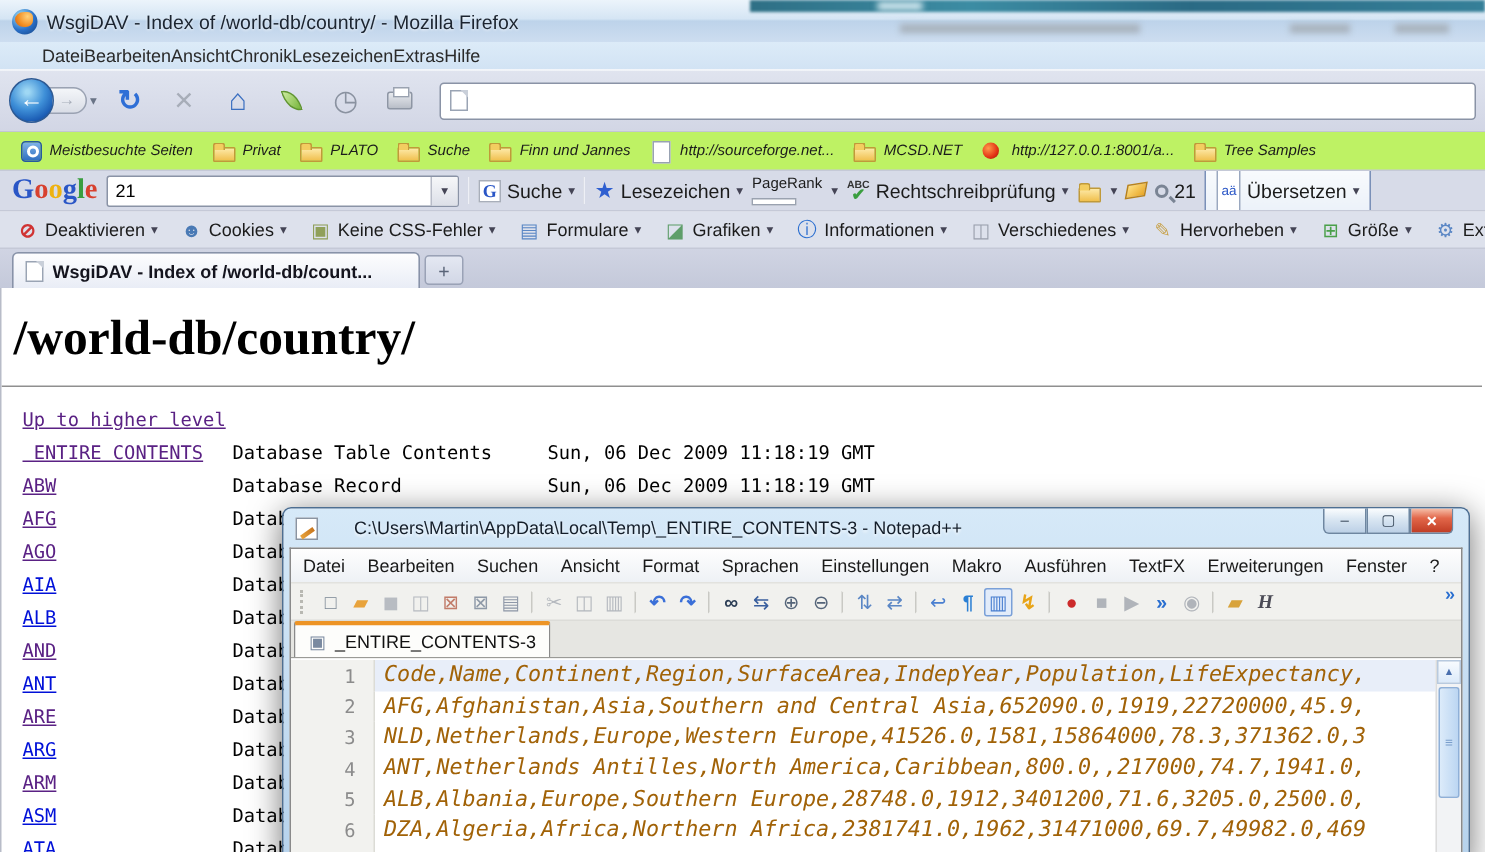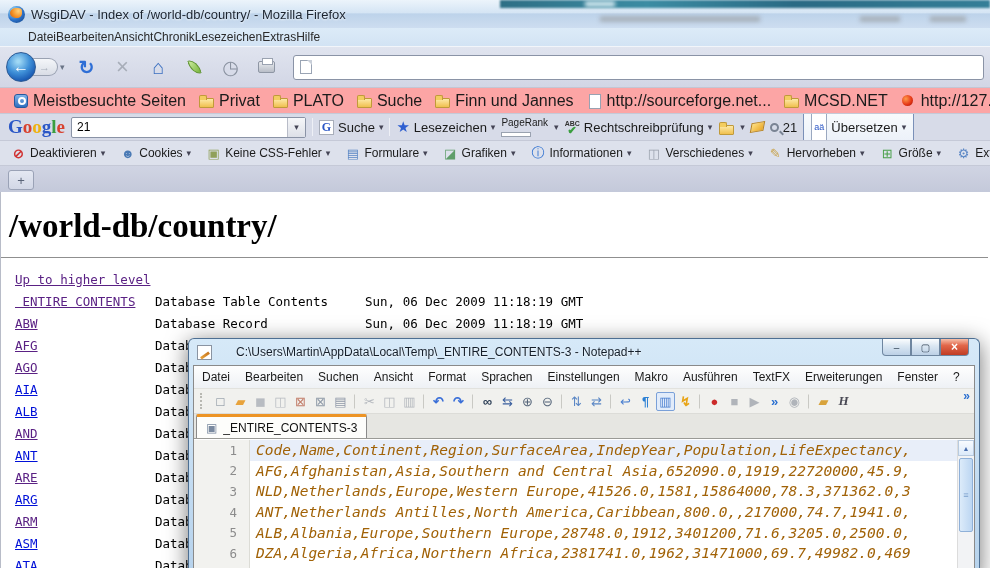--- a/index.html
+++ b/index.html
@@ -42,22 +42,22 @@
   .ic-clock { color:#8a92a0; font-size:19px; }
   .ic-printer { width:17px; height:12px; background:linear-gradient(#e8eaee,#b9bec8); border:1px solid #8e96a4;
     border-radius:2px; position:relative; }
   .ic-printer::before { content:""; position:absolute; left:3px; top:-4px; width:9px; height:5px; background:#fff; border:1px solid #9aa2b0; }
   .page-ico { width:12px; height:14px; background:#fff; border:1px solid #9aa4b4; position:relative; flex:none; }
   .page-ico::after { content:""; position:absolute; right:-1px; top:-1px; border-style:solid; border-width:0 5px 5px 0; border-color:transparent #c9cfd9 transparent transparent; }
   .urlbar { flex:1; height:25px; margin-left:8px; background:#fff; border:1px solid #8a93a6; border-radius:3px;
     display:flex; align-items:center; padding:0 6px; gap:6px; }
   .urlbar input { border:none; outline:none; flex:1; font-size:13px; color:#000; font-family:"Liberation Sans",sans-serif; background:transparent; }
 
-  .fx-bookmarks { height:26px; background:#fca5a5; border-bottom:1px solid #c5c9d7; display:flex; align-items:center;
-    padding-left:6px; gap:4px; font-size:16px; color:#1b1b1b; overflow:hidden; }
+  .fx-bookmarks { height:26px; background:#bef264; border-bottom:1px solid #c5c9d7; display:flex; align-items:center;
+    padding-left:6px; gap:4px; font-size:10px; color:#1b1b1b; overflow:hidden;font-style:italic; }
   .bm-item { display:flex; align-items:center; gap:5px; padding:2px 6px; white-space:nowrap; flex:none; }
   .bicon { width:16px; height:13px; position:relative; flex:none; }
   .bicon[data-icon="folder"]::before { content:""; position:absolute; left:1px; top:4px; width:13px; height:8px;
     background:linear-gradient(#fde9a8,#f0c04e); border:1px solid #c09a3a; border-radius:1px; }
   .bicon[data-icon="folder"]::after { content:""; position:absolute; left:1px; top:1px; width:6px; height:4px;
     background:#f3cd60; border:1px solid #c09a3a; border-bottom:none; border-radius:2px 2px 0 0; }
   .bicon[data-icon="page"]::before { content:""; position:absolute; left:3px; top:0; width:10px; height:13px; background:#fff; border:1px solid #98a2b2; }
   .bicon[data-icon="fire"]::before { content:""; position:absolute; left:2px; top:1px; width:11px; height:11px; border-radius:50%;
     background:radial-gradient(circle at 35% 35%, #ff9a4a, #e33214 60%, #8e1608); }
   .bicon[data-icon="places"]::before { content:""; position:absolute; left:2px; top:0; width:12px; height:12px; border-radius:3px;
@@ -347,20 +347,24 @@
           <span class="caret">▾</span>
         </span>
         <span class="wd-item">
           <span class="wd-ico" style="color:#5b87c5">⚙</span>
           <span>Extras</span>
         </span>
       </span>
   </div>
 
   <div class="fx-tabbar">
+    <div class="fx-tab">
+      <span class="page-ico"></span>
+      <span class="fx-tab-label">WsgiDAV - Index of /world-db/count...</span>
+    </div>
     <div class="fx-newtab">+</div>
   </div>
 
   <div class="fx-content">
     <h1 class="page-h1">/world-db/country/</h1>
     <hr class="page-hr">
     <div class="listing">
       <div class="row">
           <span class="lnk visited">Up to higher level</span>
         </div>

